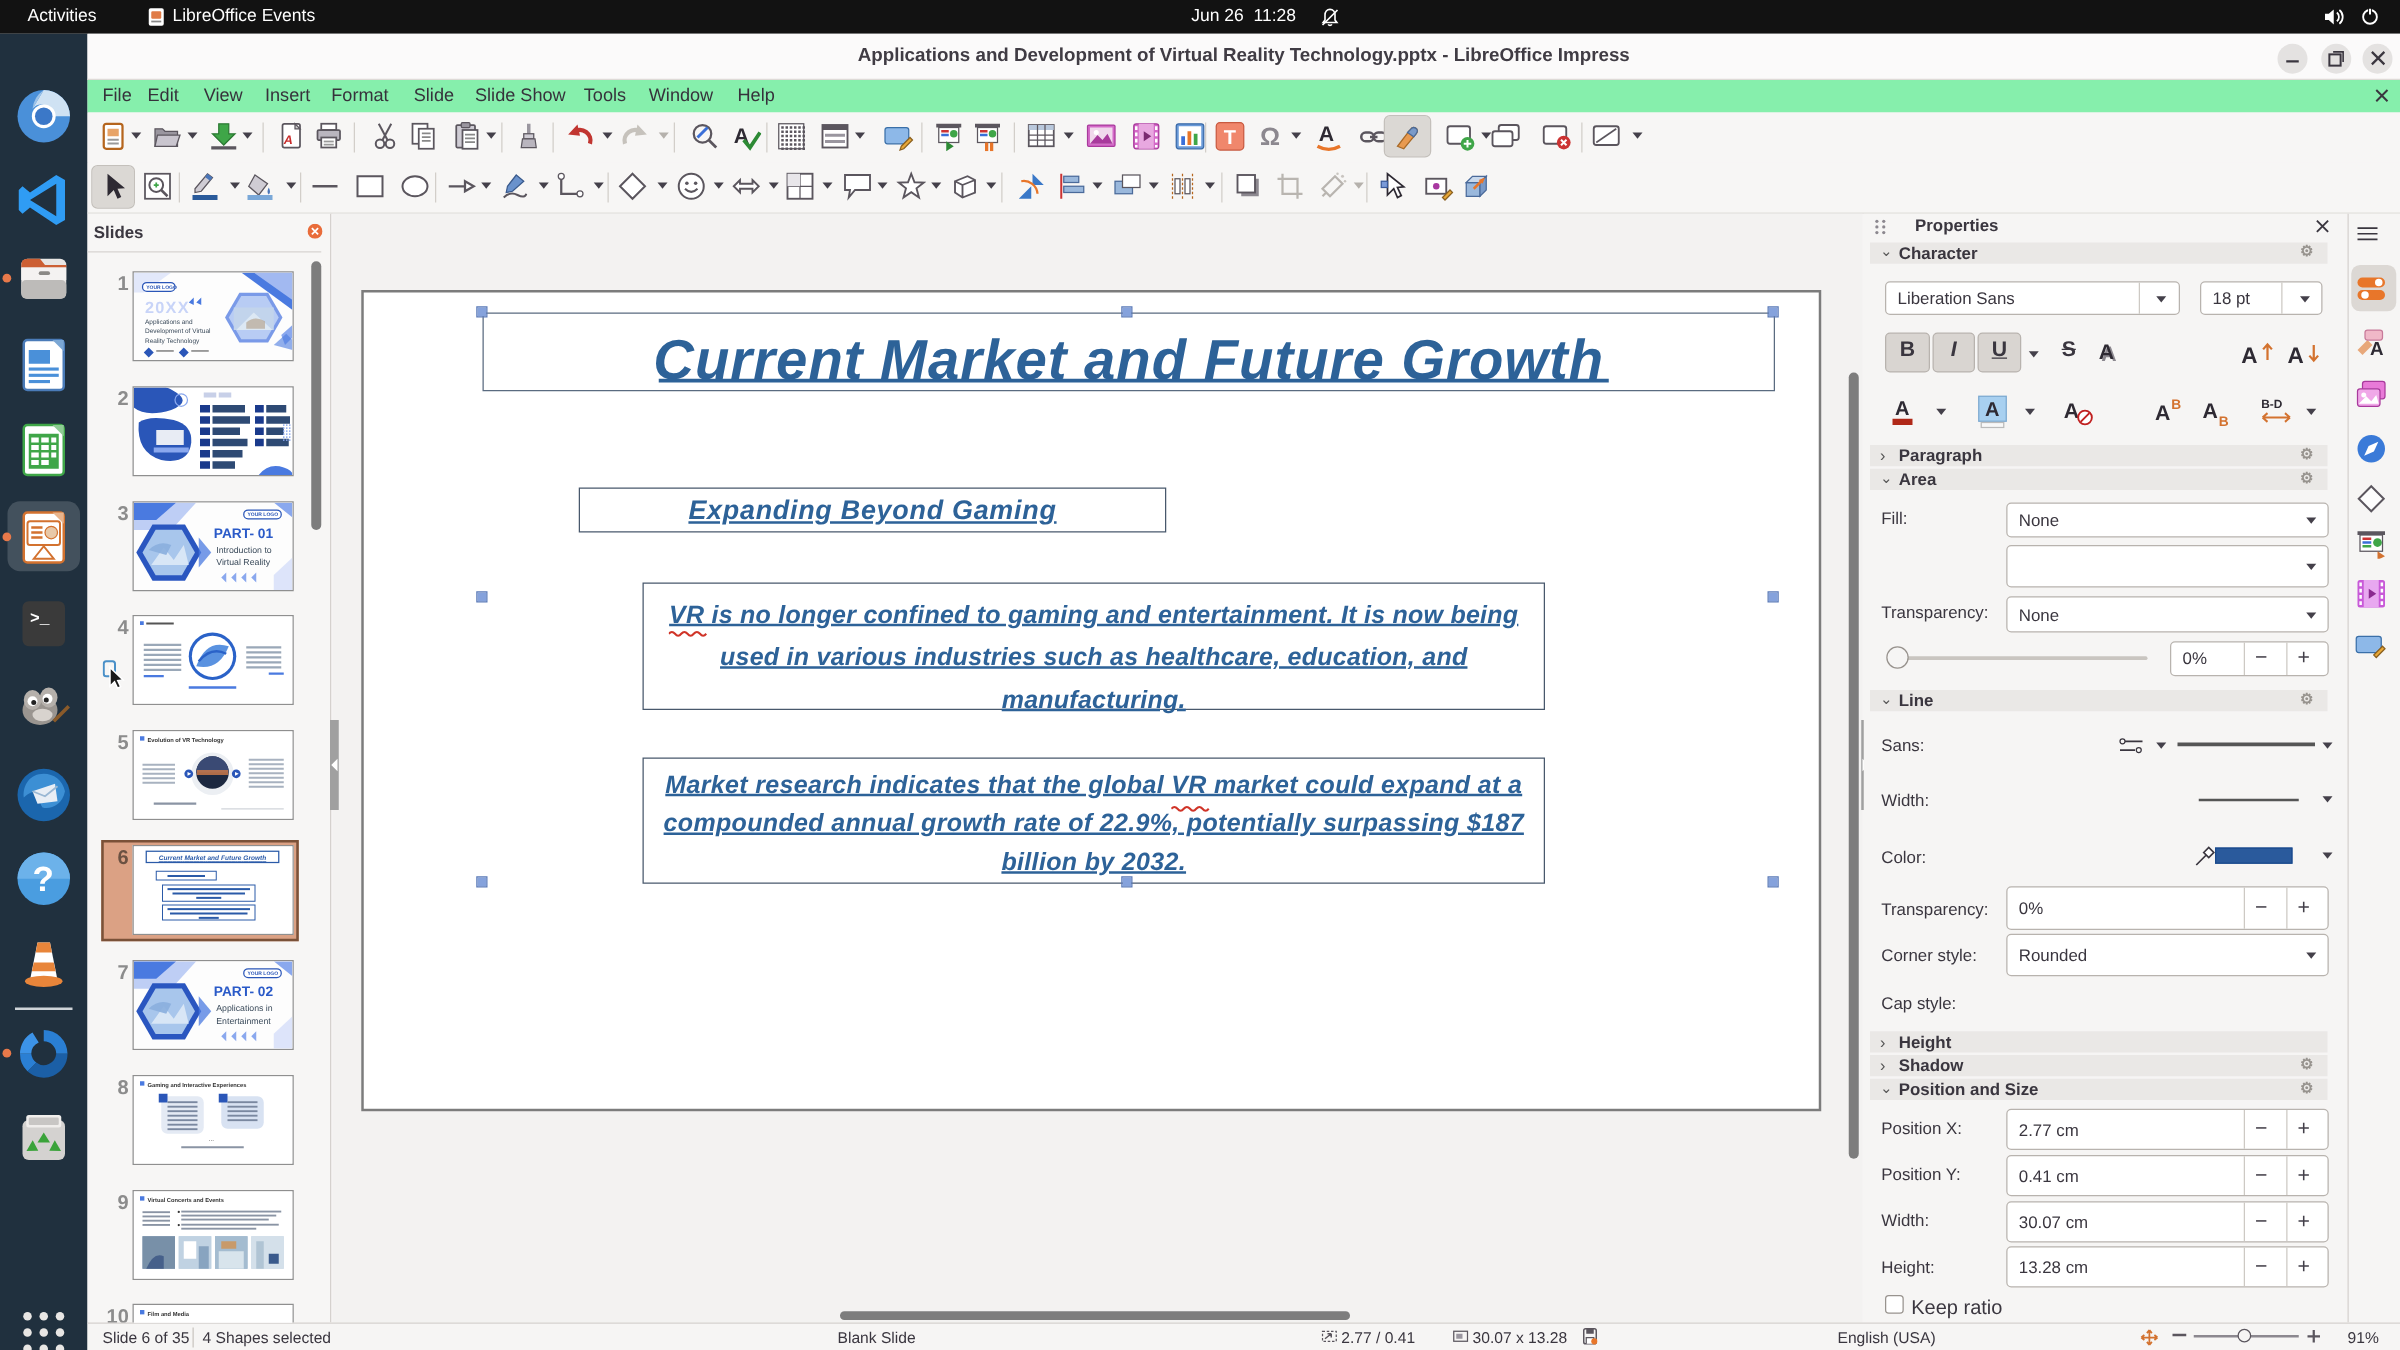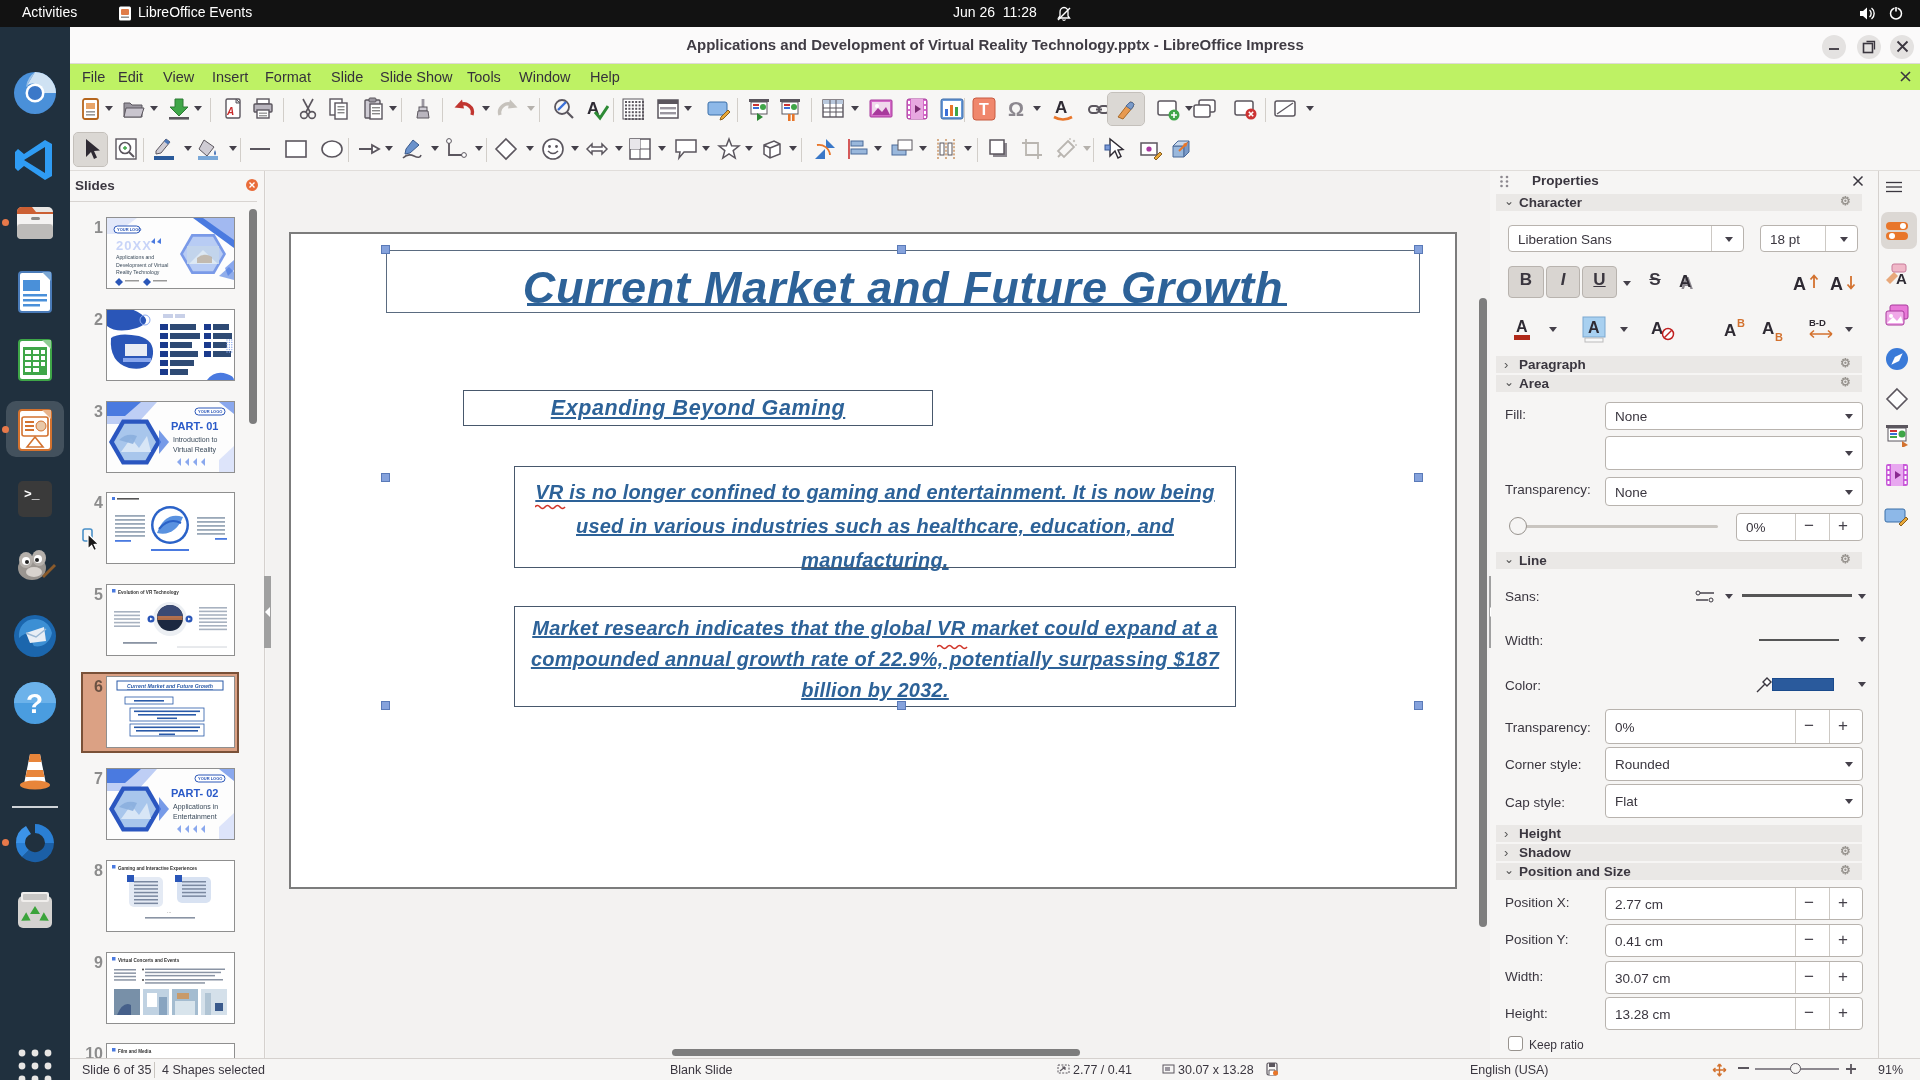--- a/index.html
+++ b/index.html
@@ -10,21 +10,21 @@
   #topbar { position:absolute; left:0; top:0; width:1920px; height:27px; background:#121212; color:#fff; font-size:14px; }
   #topbar .item { position:absolute; top:4px; }
   
   #dock { position:absolute; left:0; top:27px; width:70px; height:1053px; background:#20303e; }
   .dicon { position:absolute; left:12px; width:46px; height:46px; }
   .ddot { position:absolute; left:2px; width:7px; height:7px; border-radius:50%; background:#e8794a; }
   
   #titlebar { position:absolute; left:70px; top:27px; width:1850px; height:37px; background:#fbfafa; border-bottom:1px solid #dedad7; }
   #titlebar .title { position:absolute; left:0; right:0; top:9px; text-align:center; font-weight:bold; font-size:15px; color:#403c44; }
   .winbtn { position:absolute; top:35px; width:24px; height:24px; border-radius:50%; background:#e4e2e1; }
-  #menubar { position:absolute; left:70px; top:64px; width:1850px; height:26px; background:#bef264; color:#36323b; font-size:14.5px; }
+  #menubar { position:absolute; left:70px; top:64px; width:1850px; height:26px; background:#86efac; color:#36323b; font-size:14.5px; }
   #menubar span.mi { position:absolute; top:5px; }
   #tb1 { position:absolute; left:70px; top:90px; width:1850px; height:40px; background:#f7f6f5; }
   #tb2 { position:absolute; left:70px; top:130px; width:1850px; height:41px; background:#f7f6f5; border-bottom:1px solid #e0ddda; }
   .tsep { position:absolute; top:8px; width:1px; height:24px; background:#d2cec9; }
   .dd { position:absolute; top:16px; width:0; height:0; border-left:4px solid transparent; border-right:4px solid transparent; border-top:5px solid #44404a; }
   .dd.dis { border-top-color:#b5b1ac; }
   .pressed { background:#dbd8d4; border-radius:4px; outline:1px solid #c4c0bb; }
   
   #slidepanel { position:absolute; left:70px; top:171px; width:195px; height:887px; background:#f7f6f5; border-right:1px solid #d5d1ce; }
   #slidepanel .hdr { position:absolute; left:5px; top:7px; font-size:13.5px; font-weight:bold; color:#3c3841; }
@@ -1120,24 +1120,20 @@
       <span class="sep2" style="left:223px;"></span>
       <span class="minus" style="left:198px;">−</span>
       <span class="plus" style="left:232px;">+</span>
     </div>
     <div class="abs" style="left:14px;top:586px;font-size:13.5px;">Corner style:</div>
     <div class="combo" style="left:114px;top:576px;width:258px;height:34px;">
       <span class="txt">Rounded</span>
       <span class="arr"></span>
     </div>
     <div class="abs" style="left:14px;top:624px;font-size:13.5px;">Cap style:</div>
-    <div class="combo" style="left:114px;top:613px;width:258px;height:34px;">
-      <span class="txt">Flat</span>
-      <span class="arr"></span>
-    </div>
     <div class="sechdr" style="top:654px;">
       <span class="chev" style="font-size:13px;top:0.5px;">›</span>
       <span class="t">Height</span>
     </div>
     <div class="sechdr" style="top:673px;">
       <span class="chev" style="font-size:13px;top:0.5px;">›</span>
       <span class="t">Shadow</span>
       <div class="gear">
         <div style="font-size:12px;color:#97938e;line-height:13px;">⚙</div>
       </div>
@@ -1175,21 +1171,21 @@
     </div>
     <div class="abs" style="left:14px;top:835px;font-size:13.5px;">Height:</div>
     <div class="spin" style="left:114px;top:826px;width:258px;height:33px;">
       <span class="txt">13.28 cm</span>
       <span class="sep1" style="left:189px;"></span>
       <span class="sep2" style="left:223px;"></span>
       <span class="minus" style="left:198px;">−</span>
       <span class="plus" style="left:232px;">+</span>
     </div>
     <div class="abs" style="left:17px;top:865px;width:15px;height:15px;background:#fff;border:1px solid #98938e;border-radius:3px;"></div>
-    <div class="abs" style="left:38px;top:867px;font-size:12px;">Keep ratio</div>
+    <div class="abs" style="left:38px;top:867px;font-size:16px;">Keep ratio</div>
   </div>
 <div id="tabstripx" style="position:absolute;left:1878px;top:171px;width:42px;height:887px;">
     <svg class="abs" style="left:7px;top:10px;" width="18" height="12" viewBox="0 0 18 12">
       <g stroke="#3a363f" stroke-width="1.3">
         <line x1="1" y1="1.5" x2="17" y2="1.5"></line>
         <line x1="1" y1="6" x2="17" y2="6"></line>
         <line x1="1" y1="10.5" x2="17" y2="10.5"></line>
       </g>
     </svg>
     <div class="abs" style="left:3px;top:41px;width:36px;height:37px;background:#dcd8d4;border-radius:7px;"></div>

